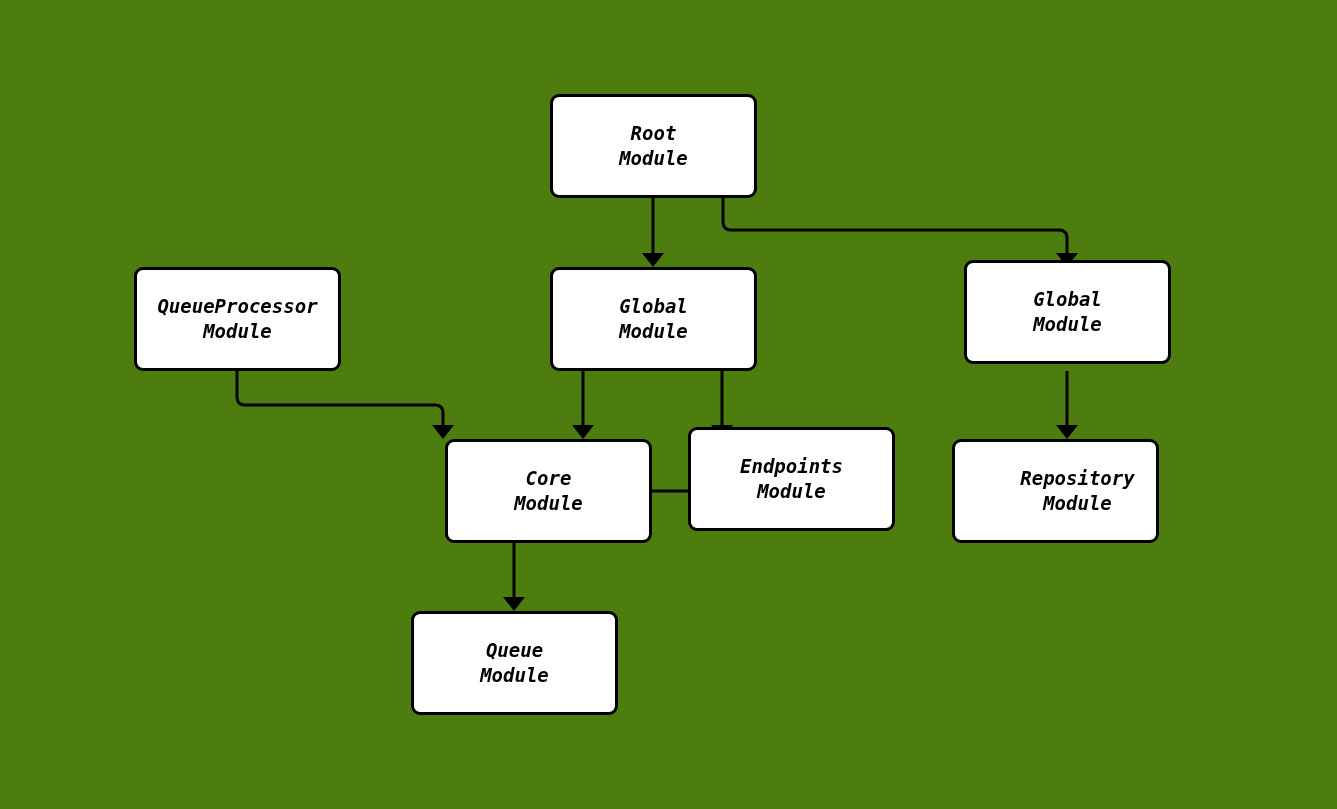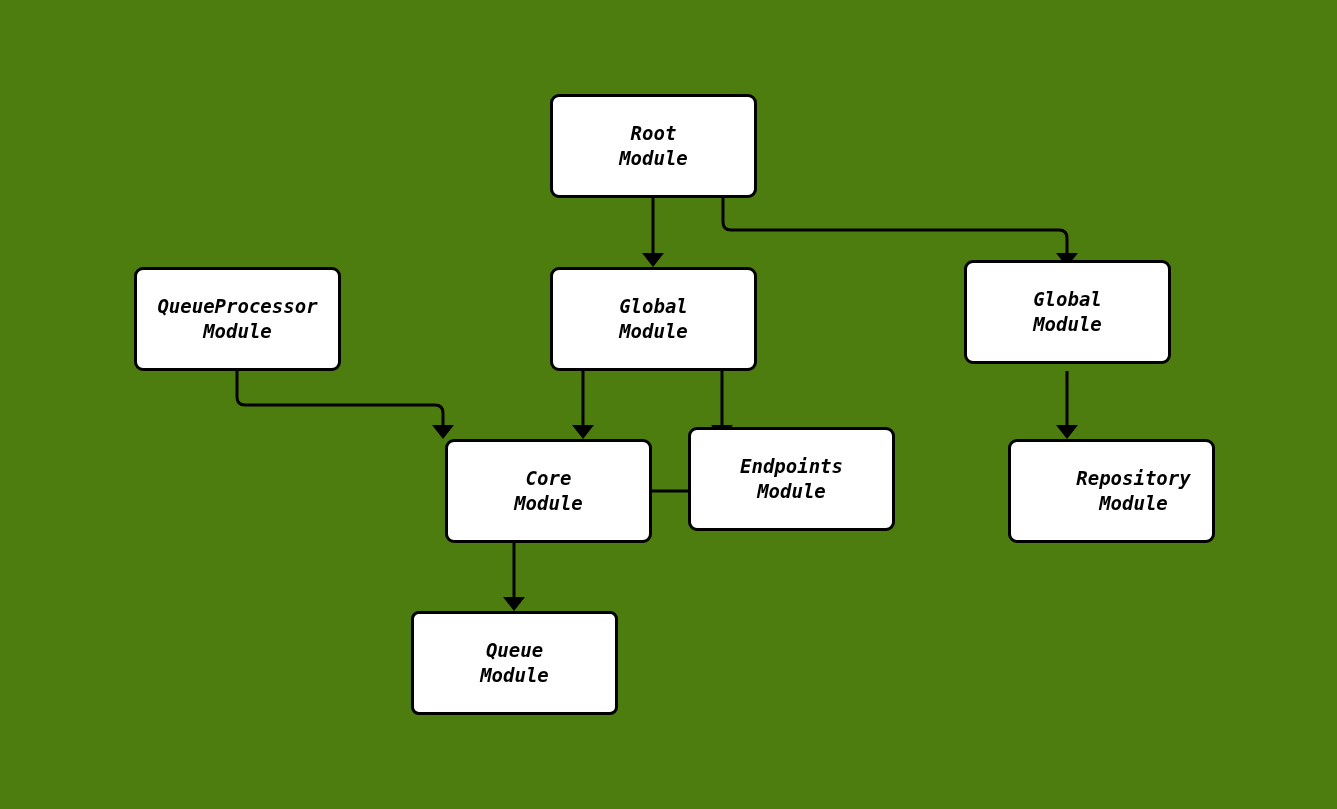--- a/index.html
+++ b/index.html
@@ -51,22 +51,22 @@
     line-height: 25px;
     color: #000000;
     white-space: nowrap;
   }
   .node-root          { left: 550px; top:  94px; }
   .node-queueprocessor{ left: 134px; top: 267px; }
   .node-server        { left: 550px; top: 267px; }
   .node-global        { left: 964px; top: 260px; }
   .node-core          { left: 411px; top: 439px; margin-left: 34px; }
   .node-endpoints     { left: 688px; top: 427px; }
-  .node-repository    { left: 1008px; top: 439px; padding-left: 44px; }
-  .node-queue         { left: 411px; top: 611px; border-radius: 8px; }
+  .node-repository    { left: 952px; top: 439px; padding-left: 44px; }
+  .node-queue         { left: 411px; top: 611px; }
 </style>
 </head>
 <body>
 
 <div id="canvas">
 
   <svg id="edges" viewBox="0 0 1337 809" xmlns="http://www.w3.org/2000/svg">
 
     <g>
       <path class="edge-line" d="M653 198 L653 255"></path>

